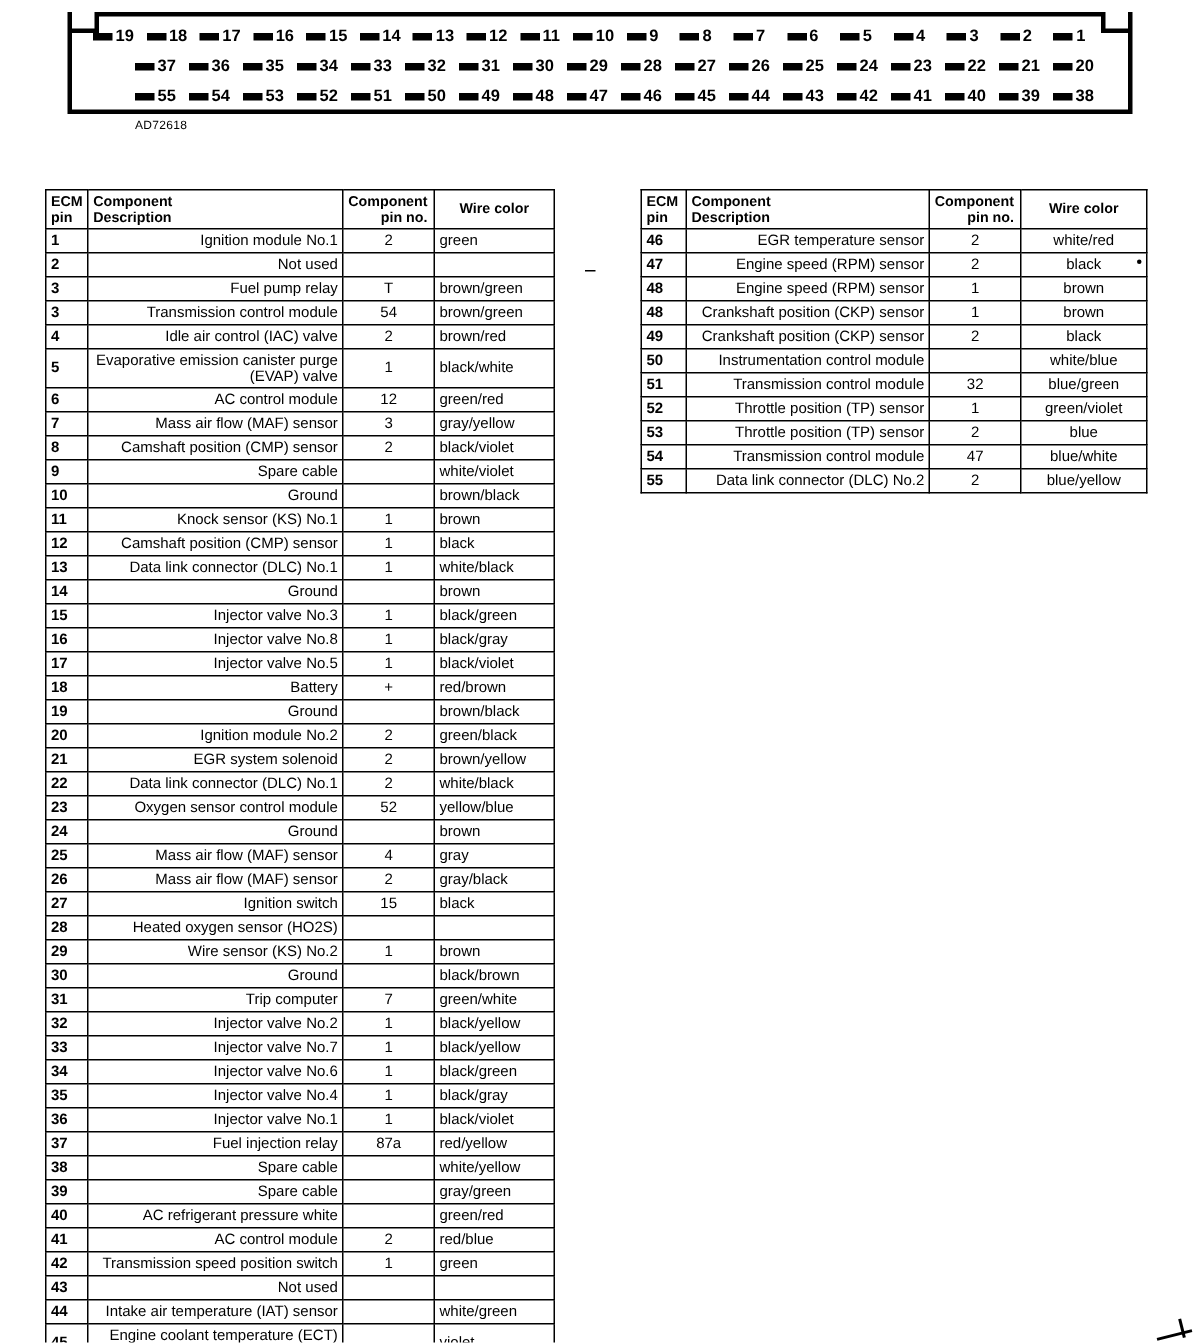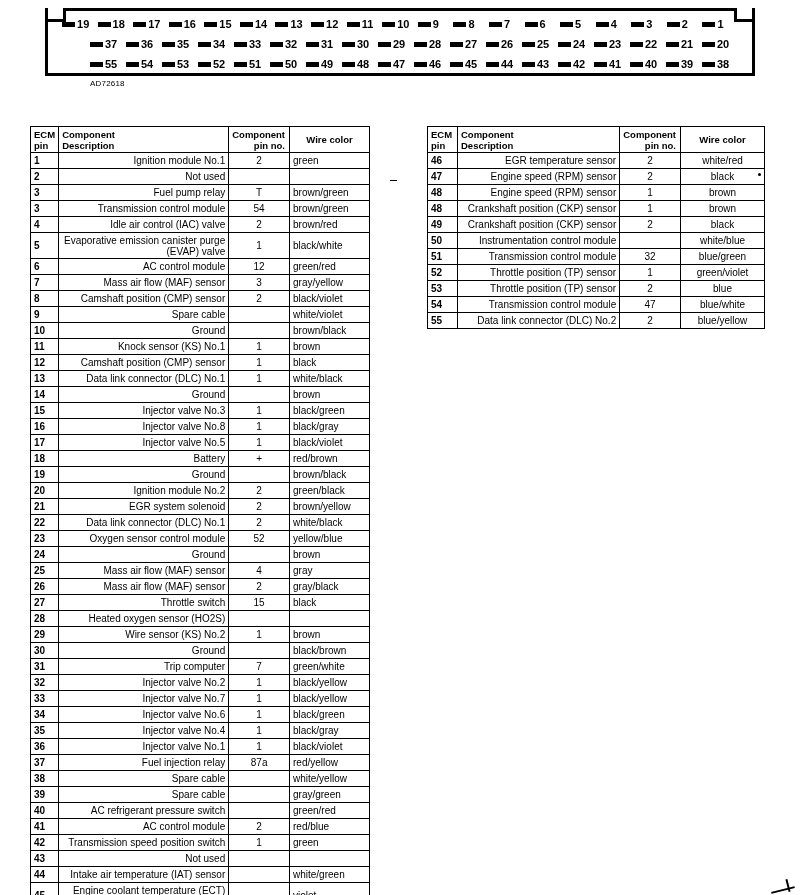--- a/index.html
+++ b/index.html
@@ -588,21 +588,21 @@
         <td class="c-wire">gray</td>
       </tr>
       <tr>
         <td class="c-ecm">26</td>
         <td class="c-desc">Mass air flow (MAF) sensor</td>
         <td class="c-cpin">2</td>
         <td class="c-wire">gray/black</td>
       </tr>
       <tr>
         <td class="c-ecm">27</td>
-        <td class="c-desc">Throttle switch</td>
+        <td class="c-desc">Ignition switch</td>
         <td class="c-cpin">15</td>
         <td class="c-wire">black</td>
       </tr>
       <tr>
         <td class="c-ecm">28</td>
         <td class="c-desc">Heated oxygen sensor (HO2S)</td>
         <td class="c-cpin"></td>
         <td class="c-wire"></td>
       </tr>
       <tr>
@@ -666,21 +666,21 @@
         <td class="c-wire">white/yellow</td>
       </tr>
       <tr>
         <td class="c-ecm">39</td>
         <td class="c-desc">Spare cable</td>
         <td class="c-cpin"></td>
         <td class="c-wire">gray/green</td>
       </tr>
       <tr>
         <td class="c-ecm">40</td>
-        <td class="c-desc">AC refrigerant pressure switch</td>
+        <td class="c-desc">AC refrigerant pressure white</td>
         <td class="c-cpin"></td>
         <td class="c-wire">green/red</td>
       </tr>
       <tr>
         <td class="c-ecm">41</td>
         <td class="c-desc">AC control module</td>
         <td class="c-cpin">2</td>
         <td class="c-wire">red/blue</td>
       </tr>
       <tr>

